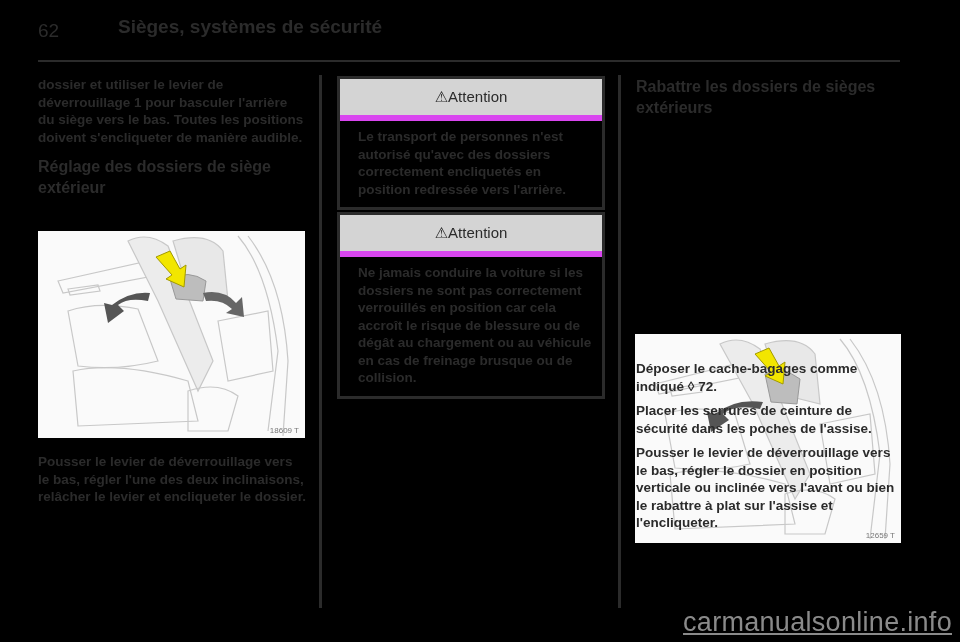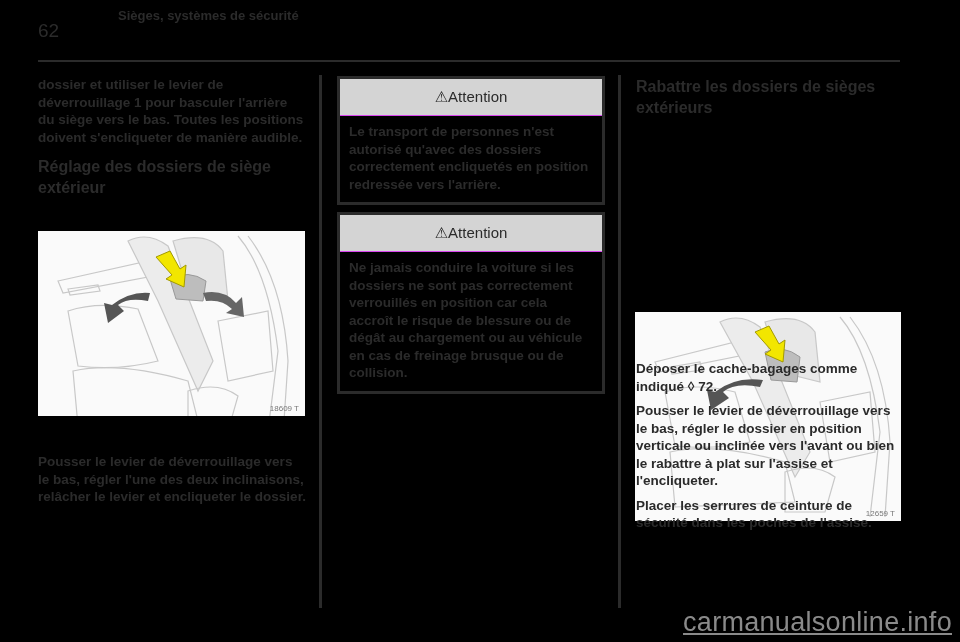--- a/index.html
+++ b/index.html
@@ -2,56 +2,56 @@
 <html><head>
   <meta charset="utf-8">
   <style>
     html, body { margin: 0; padding: 0; }
     body {
       width: 960px; height: 642px; background: #000; position: relative;
       overflow: hidden; font-family: "Liberation Sans", sans-serif; color: #2b2b2b;
     }
     .abs { position: absolute; }
     .page-num { left: 38px; top: 20px; font-size: 19px; font-weight: normal; }
-    .page-head { left: 118px; top: 8px; font-size: 13px; font-weight: bold; }
+    .page-head { left: 118px; top: 16px; font-size: 19px; font-weight: bold; }
     .head-rule { left: 38px; top: 60px; width: 862px; height: 2px; background: #2b2b2b; }
     .vdiv { width: 3px; background: #2b2b2b; top: 75px; height: 533px; }
     .col { width: 268px; }
     p.body { margin: 0 0 7px 0; font-size: 13.5px; line-height: 17.5px; font-weight: bold; }
     h2.sub { margin: 0 0 10px 0; font-size: 16px; line-height: 21px; font-weight: bold; }
     .figure {
       background: #fafafa; position: relative; overflow: hidden;
     }
     .figure svg { display: block; }
     .fig-code { position: absolute; right: 6px; bottom: 3px; font-size: 8px; color: #777; }
     .attn { border: 3px solid #2b2b2b; background: #000; width: 262px; }
     .attn-head {
       background: #d4d4d4; color: #2b2b2b; text-align: center; font-size: 15px;
-      height: 36px; line-height: 36px; border-bottom: 1px solid #d946ef;
+      height: 36px; line-height: 36px; border-bottom: 6px solid #d946ef;
     }
-    .attn-body { padding: 7px 9px 9px 9px; }
+    .attn-body { padding: 7px 9px 9px 18px; }
     .attn-body p { margin: 0; font-size: 13.5px; line-height: 17.5px; font-weight: bold; color: #2b2b2b; }
     .watermark { right: 8px; top: 607px; font-size: 27px; color: #8a8a8a; letter-spacing: 0.3px; text-decoration: underline; }
   </style>
 </head>
 <body>
 
 <div class="abs page-num">62</div>
 <div class="abs page-head">Sièges, systèmes de sécurité</div>
 <div class="abs head-rule"></div>
 
 <div class="abs vdiv" style="left:319px;"></div>
 <div class="abs vdiv" style="left:618px;"></div>
 
 <div class="abs col" style="left:38px; top:76px;">
   <p class="body">dossier et utiliser le levier de déverrouillage 1 pour basculer l'arrière du siège vers le bas. Toutes les positions doivent s'encliqueter de manière audible.</p>
   <h2 class="sub" style="margin-top:10px;">Réglage des dossiers de siège extérieur</h2>
 </div>
 
-<div class="abs figure" style="left:38px; top:231px; width:267px; height:185px;">
+<div class="abs figure" style="left:38px; top:231px; width:267px; height:207px;">
   <svg width="267" height="207" viewBox="0 0 267 207">
     <g fill="none" stroke="#c8c8c8" stroke-width="1.2">
       <path d="M20 50 L110 30 L115 45 L25 62 Z"></path>
       <path d="M30 58 L60 54 L62 60 L32 64 Z"></path>
       <path d="M30 80 Q60 70 100 78 L120 130 Q80 140 40 135 Z"></path>
       <path d="M35 140 Q80 130 150 150 L160 190 L40 195 Z"></path>
       <path d="M90 10 Q110 0 130 15 L175 130 L160 160 L120 70 Z" fill="#ececec"></path>
       <path d="M135 10 Q170 0 185 20 L190 70 L150 60 Z" fill="#e8e8e8"></path>
       <path d="M200 5 Q230 40 240 120 L230 200"></path>
       <path d="M210 5 Q245 50 250 130 L245 205"></path>
@@ -108,17 +108,17 @@
     </g>
     <path d="M130 40 Q148 32 165 45 L162 70 L136 68 Z" fill="#bdbdbd" stroke="#999"></path>
     <path d="M120 20 L134 14 L144 32 L150 28 L148 50 L130 42 L136 38 Z" fill="#f2e600" stroke="#a39a00" stroke-width="1"></path>
     <path d="M125 75 Q100 70 88 80 L94 86 L76 98 L72 78 L80 80 Q100 64 128 68 Z" fill="#555"></path>
   </svg>
   <span class="fig-code">12659 T</span>
 </div>
 
 <div class="abs col" style="left:636px; top:360px;">
   <p class="body">Déposer le cache-bagages comme indiqué ◊ 72.</p>
+  <p class="body">Placer les serrures de ceinture de sécurité dans les poches de l'assise.</p>
   <p class="body">Pousser le levier de déverrouillage vers le bas, régler le dossier en position verticale ou inclinée vers l'avant ou bien le rabattre à plat sur l'assise et l'encliqueter.</p>
-  <p class="body">Placer les serrures de ceinture de sécurité dans les poches de l'assise.</p>
 </div>
 
 <div class="abs watermark">carmanualsonline.info</div>
 
 </body></html>

